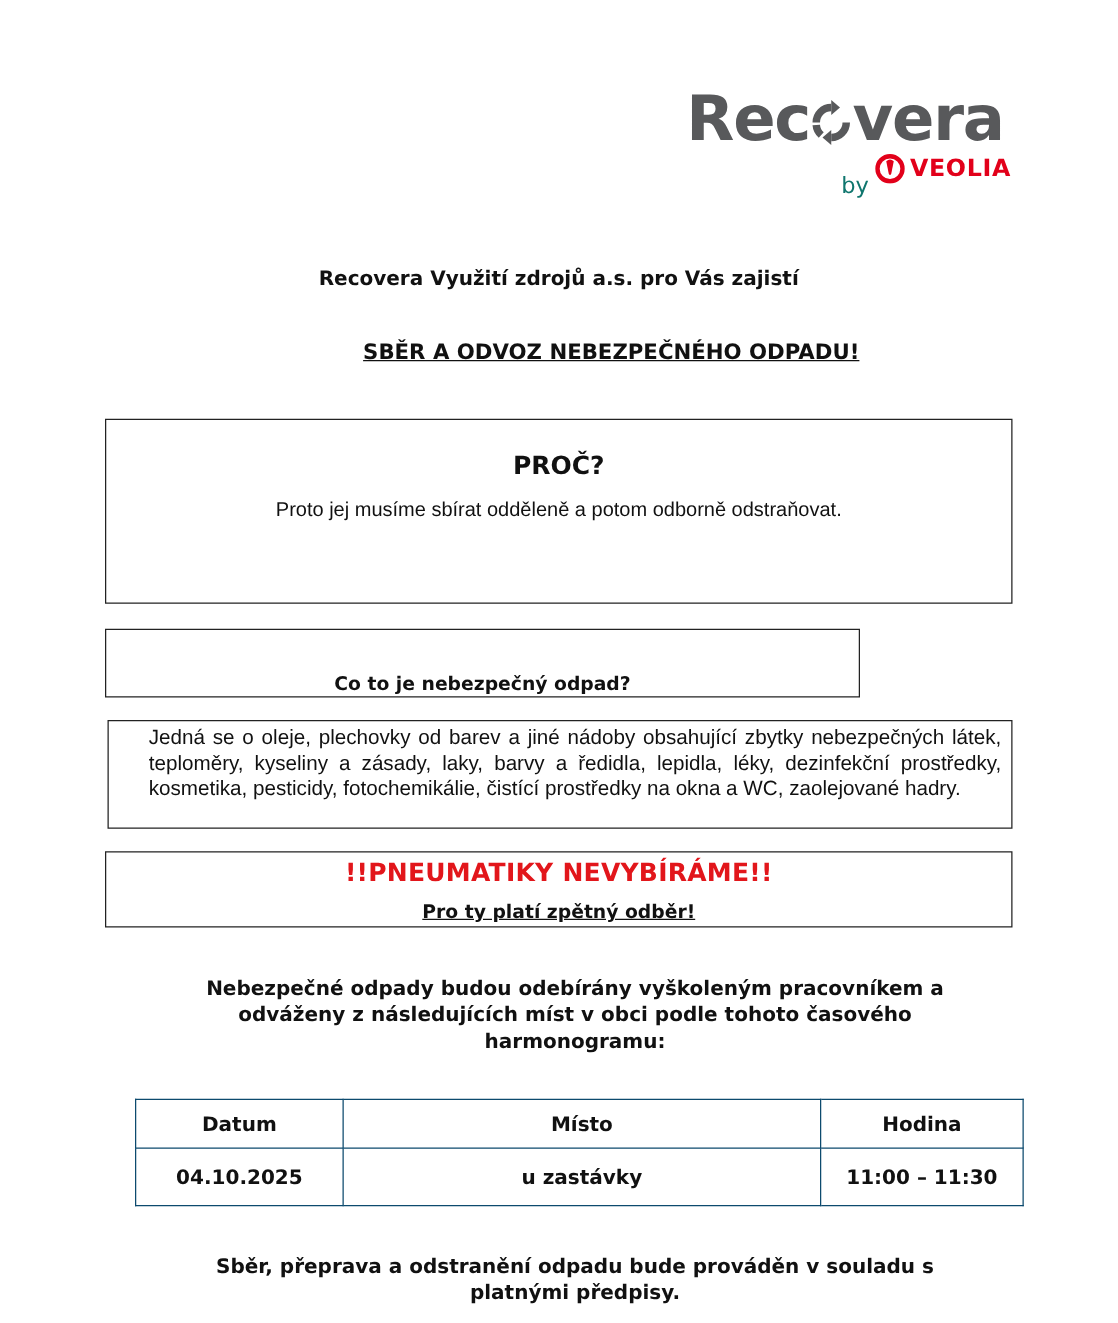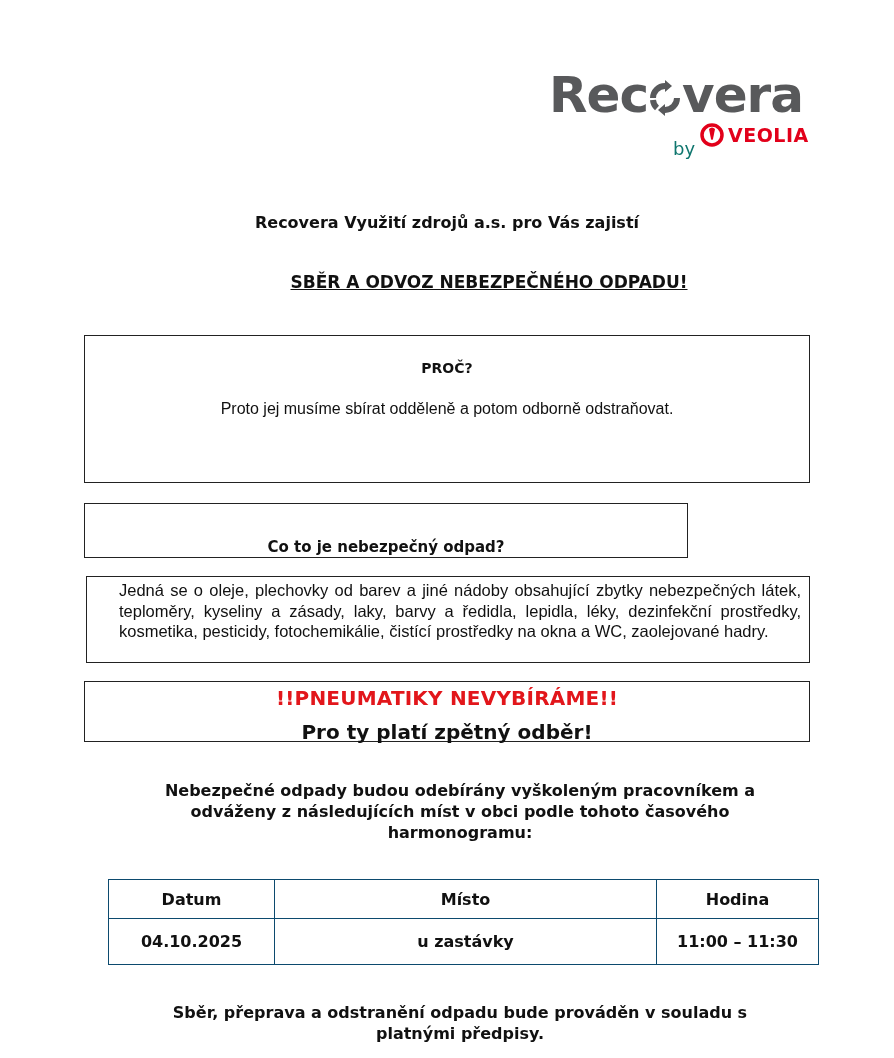--- a/index.html
+++ b/index.html
@@ -10,32 +10,32 @@
   .logo-by { position: absolute; left: 128px; top: 60px; font-size: 18px; color: #0f766e; margin-top: 12px; }
   .logo-veolia { position: absolute; left: 155px; top: 57px; display: flex; align-items: center; }
   .veolia-mark { width: 24px; height: 24px; }
   .veolia-text { font-size: 19px; font-weight: bold; color: #e2001a; margin-left: 4px; letter-spacing: 0.5px; }
 
   .intro { left: 0; width: 894px; top: 212px; text-align: center; font-weight: bold; font-size: 16px; line-height: 22px; }
   .headline { left: 0; width: 894px; top: 272px; text-align: center; font-weight: bold; font-size: 17px; text-decoration: underline; text-indent: 46px; padding-left: 19px; }
 
   .box { border: 1px solid #222; box-sizing: border-box; }
   .box-proc { left: 84px; top: 335px; width: 726px; height: 148px; }
-  .proc-title { position: absolute; left: 0; right: 0; top: 24px; text-align: center; font-weight: bold; font-size: 14px; }
+  .proc-title { position: absolute; left: 0; right: 0; top: 24px; text-align: center; font-weight: bold; font-size: 20px; }
   .proc-text { position: absolute; left: 0; right: 0; top: 63px; text-align: center; font-family: "Liberation Sans Narrow","Liberation Sans", sans-serif; font-size: 16px; line-height: 20px; padding: 0 20px; }
 
   .box-co { left: 84px; top: 503px; width: 604px; height: 55px; }
   .co-title { position: absolute; left: 0; right: 0; top: 34px; text-align: center; font-weight: bold; font-size: 15px; }
 
   .box-list { left: 86px; top: 576px; width: 724px; height: 87px; }
   .list-text { position: absolute; left: 32px; right: 8px; top: 3px; font-family: "Liberation Sans", sans-serif; font-size: 16.5px; line-height: 20.5px; text-align: justify; color: #111; }
 
   .box-tires { left: 84px; top: 681px; width: 726px; height: 61px; border-bottom: 1px solid #222; border-left: 1px solid #222; border-right: 1px solid #222; border-top: 1px solid #222; }
   .tires-title { position: absolute; left: 0; right: 0; top: 4px; text-align: center; color: #e2161b; font-weight: bold; font-size: 20px; letter-spacing: 0.2px; }
-  .tires-sub { position: absolute; left: 0; right: 0; top: 38px; text-align: center; font-weight: bold; font-size: 20px; }
+  .tires-sub { position: absolute; left: 0; right: 0; top: 38px; text-align: center; font-weight: bold; font-size: 15px; text-decoration: underline; }
 
   .schedule-intro { left: 140px; width: 640px; top: 780px; text-align: center; font-weight: bold; font-size: 16px; line-height: 21px; }
 
   table.sched { position: absolute; left: 108px; top: 879px; width: 711px; border-collapse: collapse; }
   table.sched td, table.sched th { border: 1px solid #0c4a6e; text-align: center; font-weight: bold; font-size: 16px; }
   table.sched th { height: 36px; }
   table.sched td { height: 43px; }
 
   .footer { left: 140px; width: 640px; top: 1002px; text-align: center; font-weight: bold; font-size: 16px; line-height: 21px; }
 </style>

